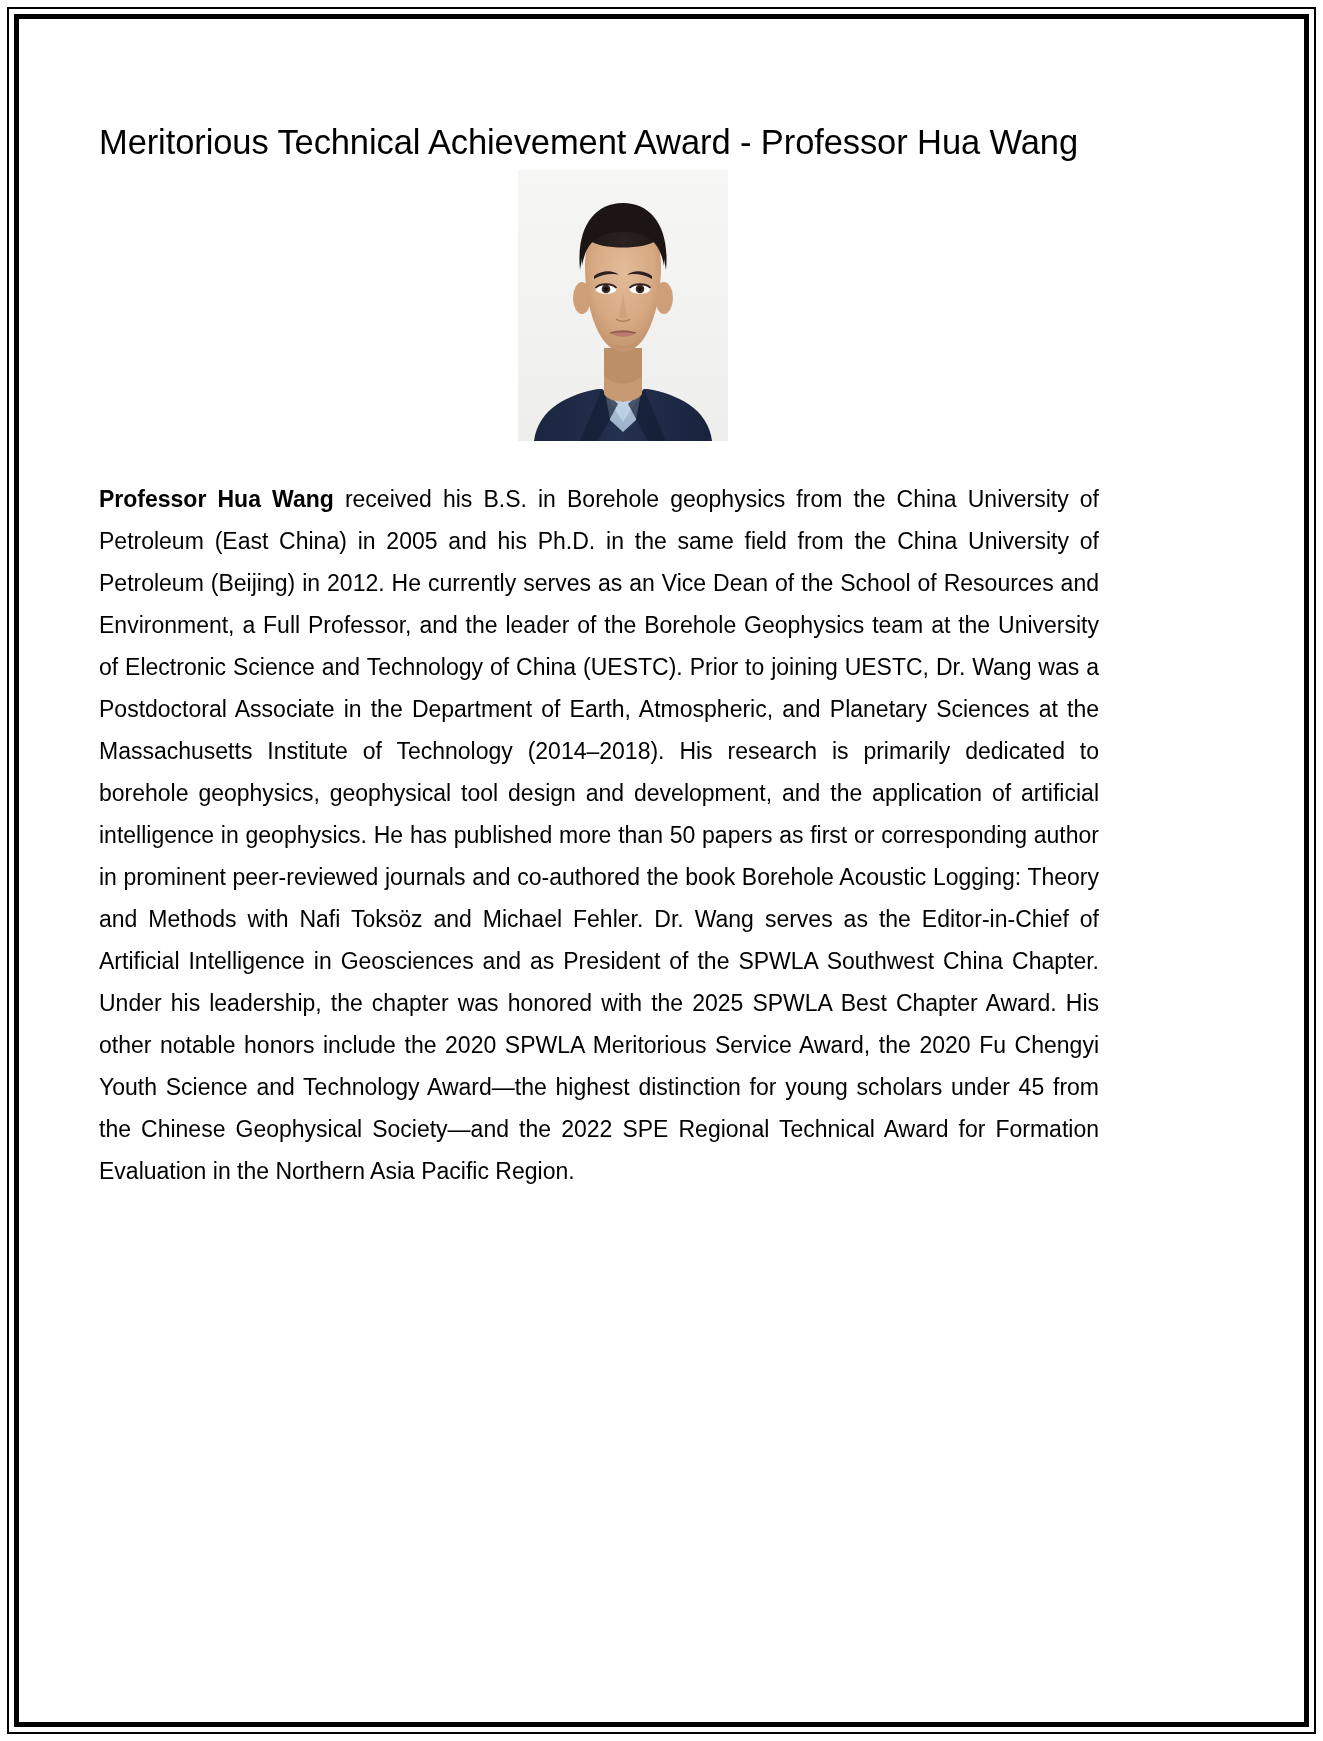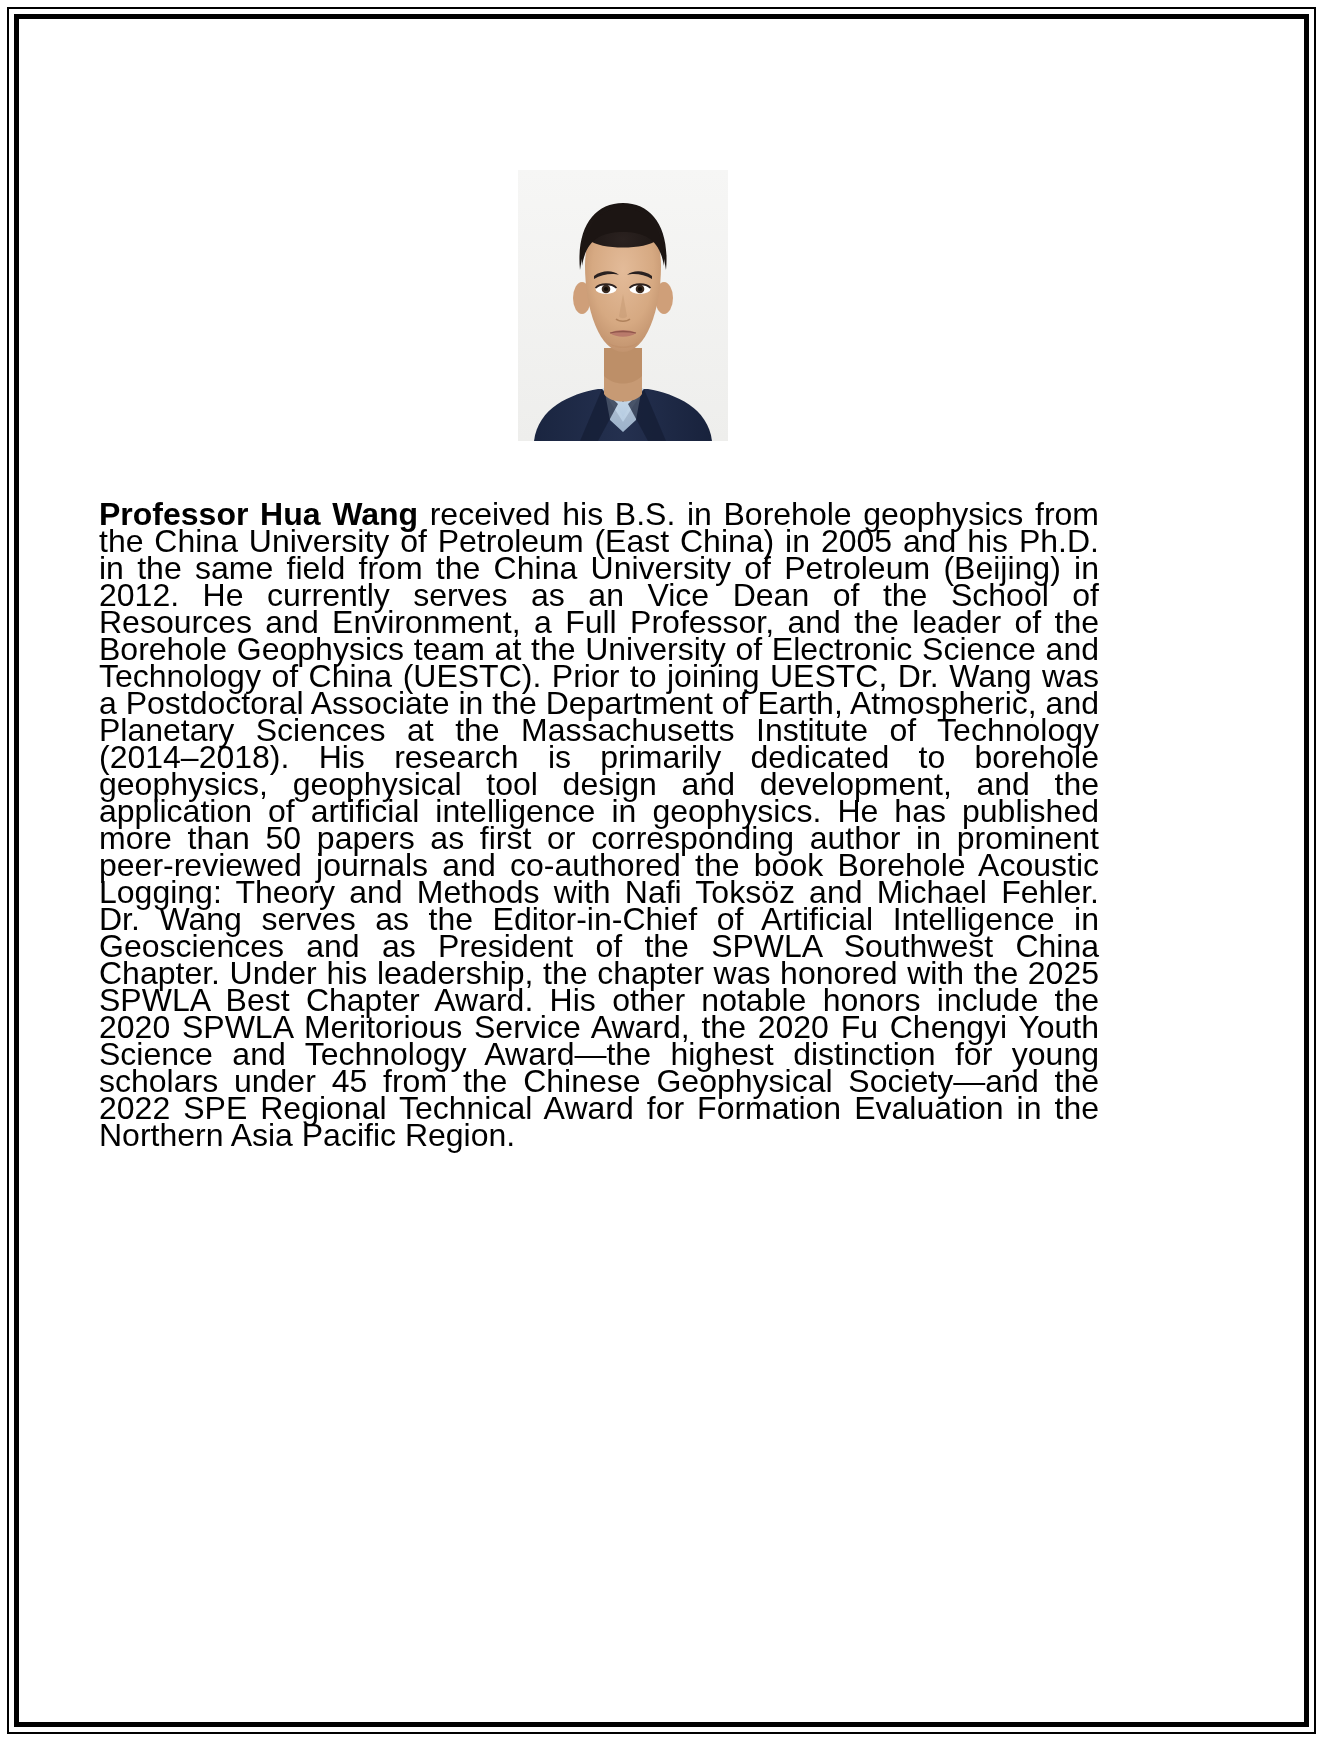--- a/index.html
+++ b/index.html
@@ -76,41 +76,42 @@
     height: 271px;
     overflow: hidden;
     background: #f3f3f1;
   }
   .photo-svg { display: block; width: 210px; height: 271px; }
 
   
   .bio {
     position: absolute;
     left: 0;
-    top: 469px;
+    top: 455px;
     width: 1000px;
-    font-size: 32px;
-    line-height: 27px;
+    font-size: 23px;
+    line-height: 42px;
     text-align: justify;
     text-justify: inter-word;
     hyphens: none;
     word-spacing: 0px;
   }
   .bio .lead { font-weight: bold; }
 </style>
 </head>
 <body>
 
 <div class="page">
 
   <div class="frame-outer"></div>
   <div class="frame-inner"></div>
 
   <div class="content">
 
+    <h1 class="doc-title">Meritorious Technical Achievement Award - Professor Hua Wang</h1>
 
     <div class="photo-wrap">
       <svg class="photo-svg" viewBox="0 0 210 271" preserveAspectRatio="xMidYMid slice">
         <defs>
           <linearGradient id="bgGrad" x1="0" y1="0" x2="0" y2="1">
             <stop offset="0%" stop-color="#f6f6f5"></stop>
             <stop offset="100%" stop-color="#eeeeec"></stop>
           </linearGradient>
           <radialGradient id="skinGrad" cx="50%" cy="40%" r="62%">
             <stop offset="0%" stop-color="#e3bb99"></stop>

